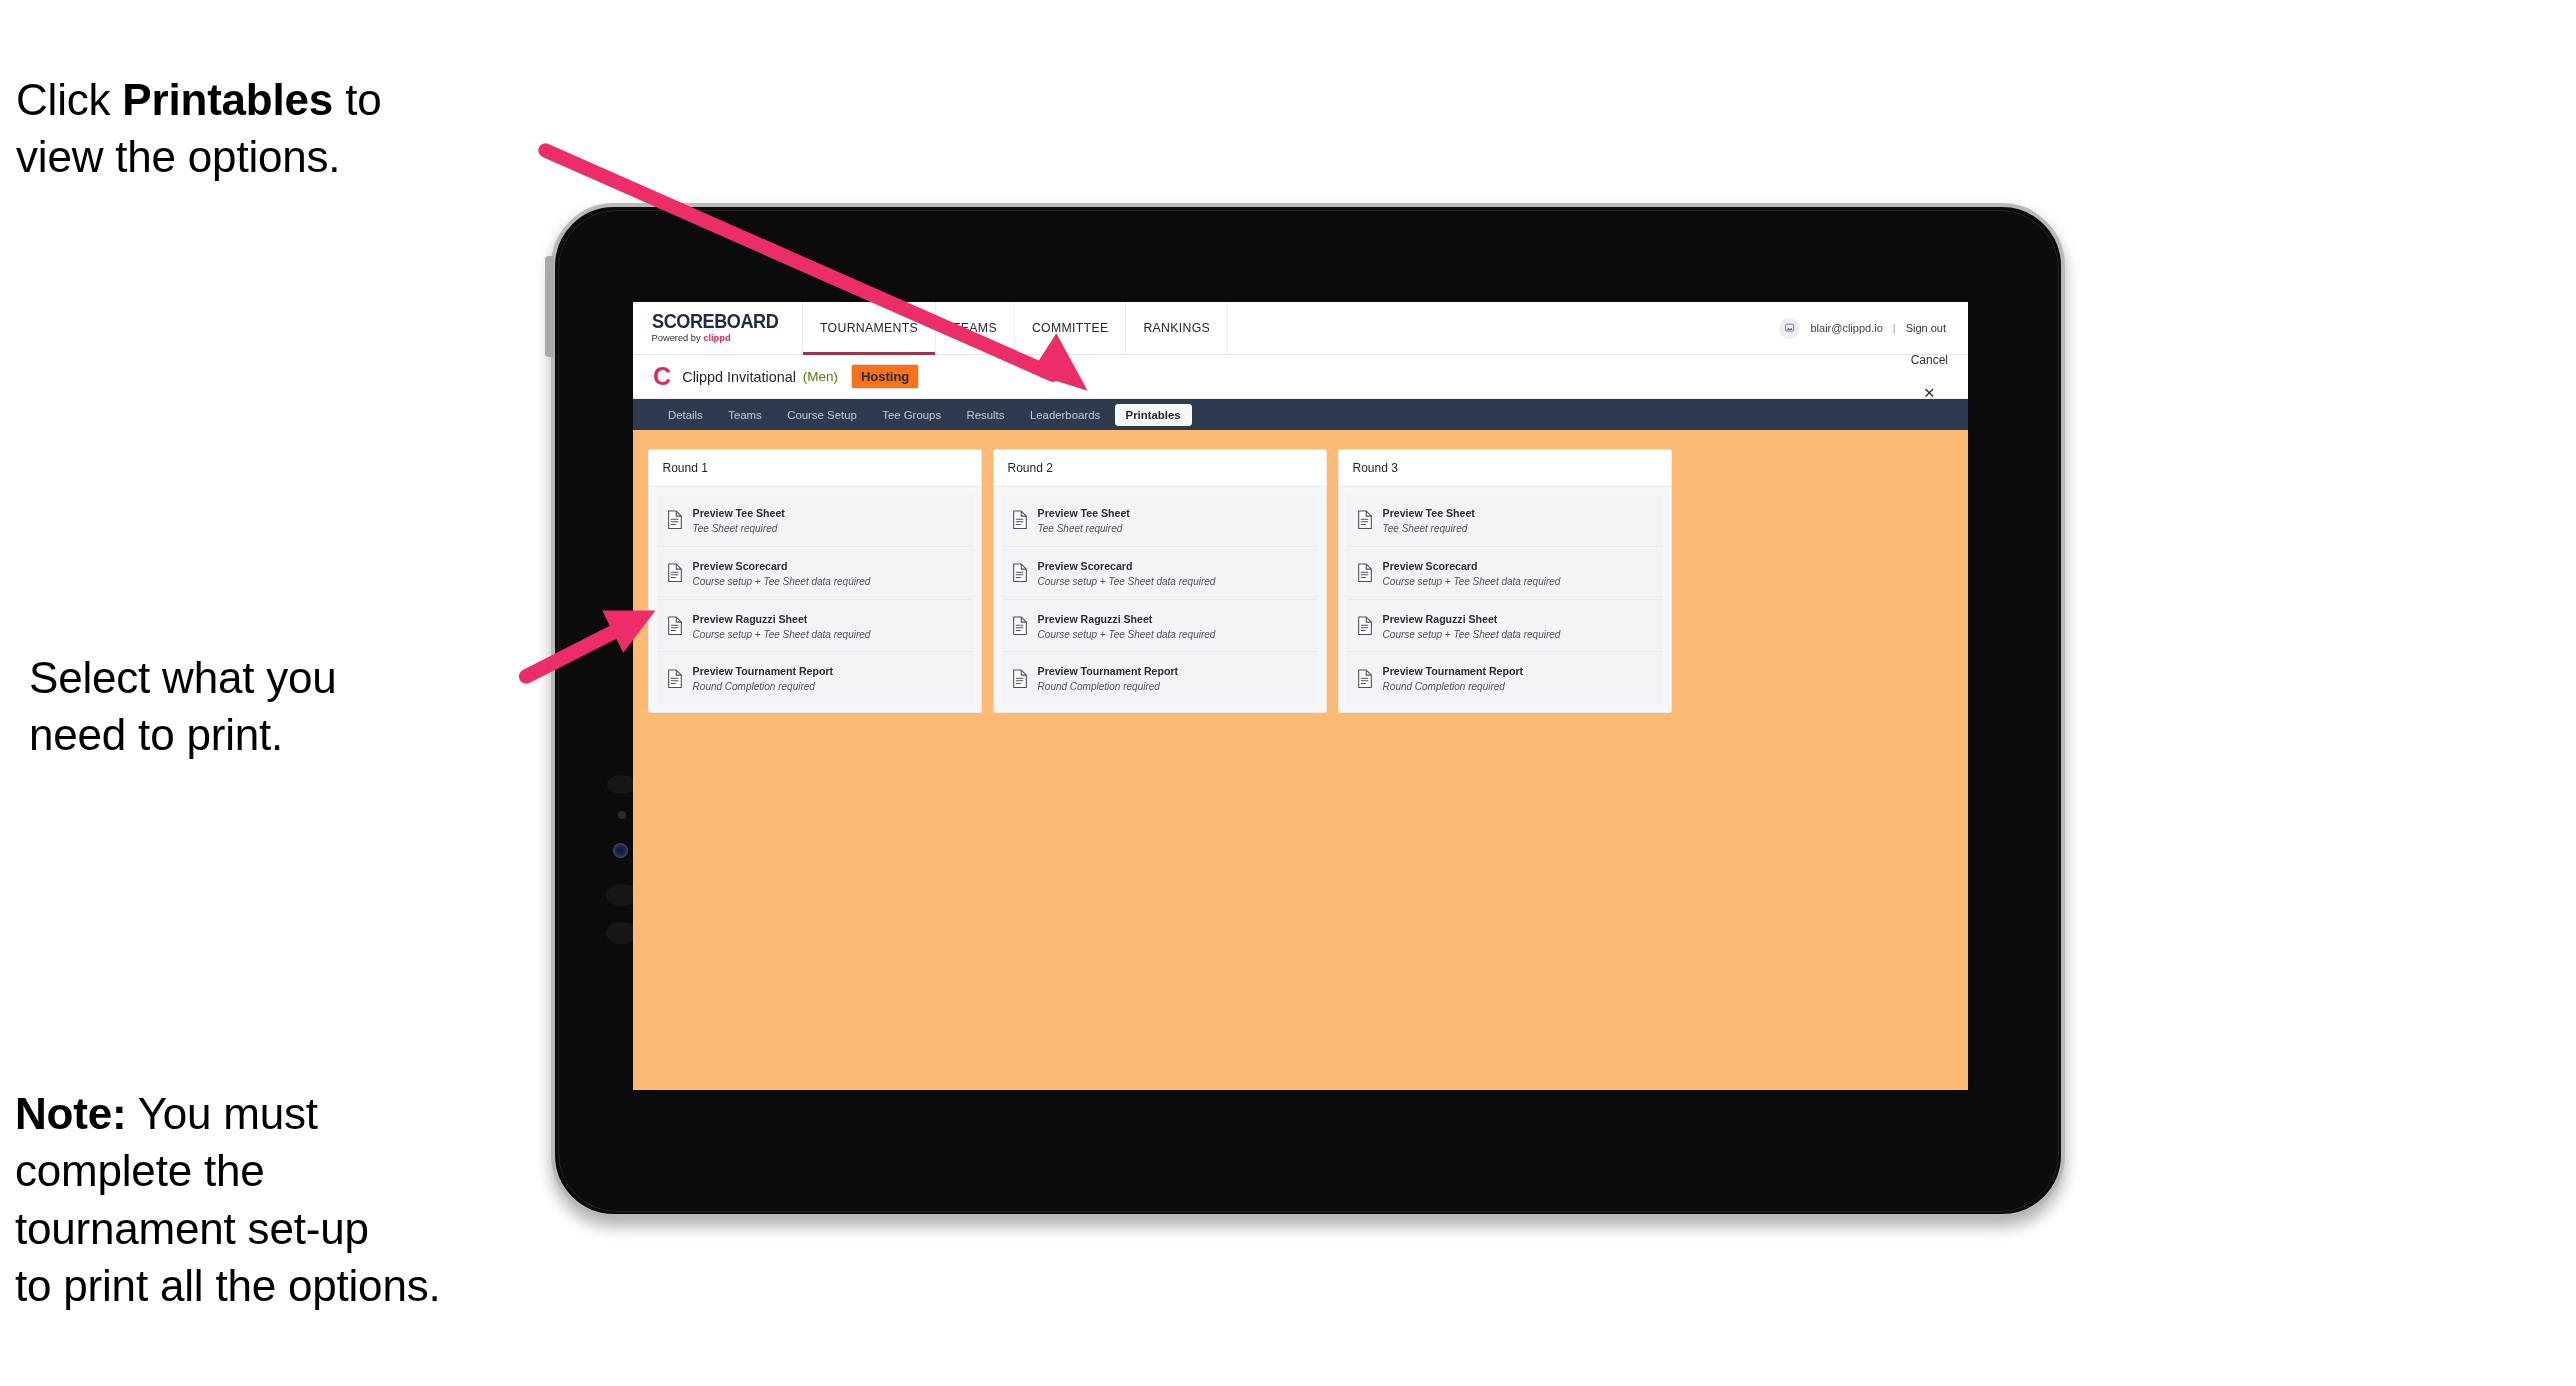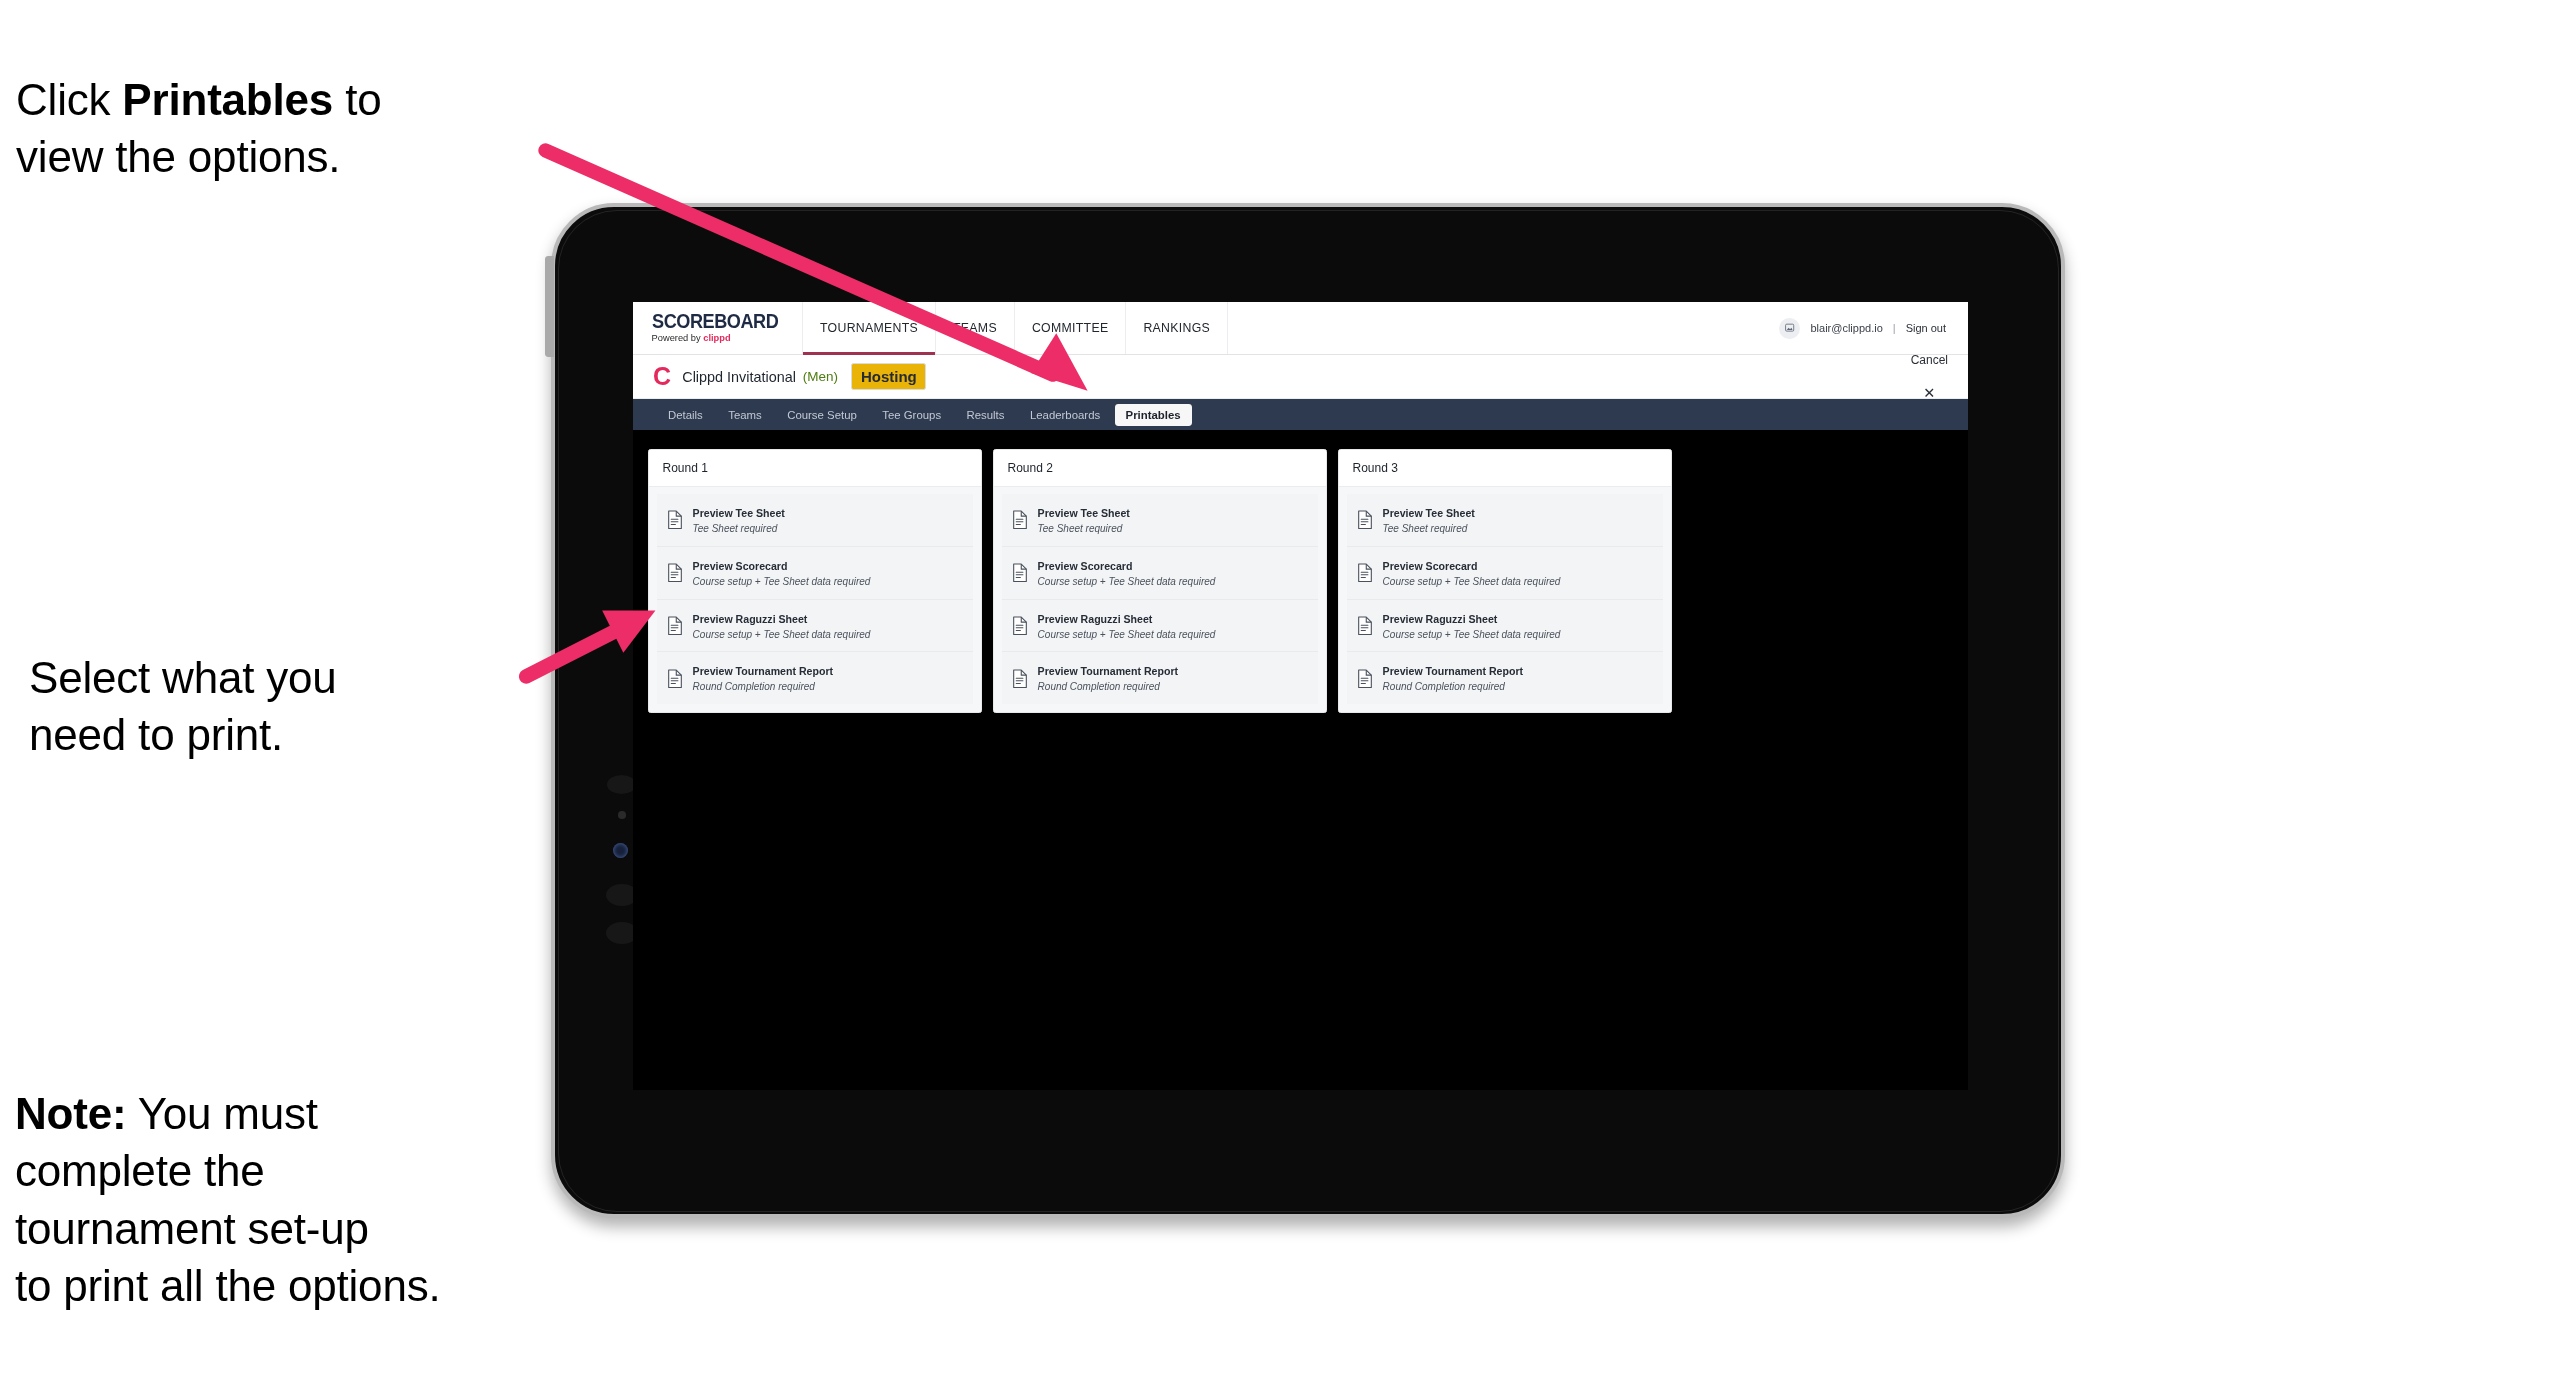--- a/index.html
+++ b/index.html
@@ -193,27 +193,27 @@
     font-size: 14.4px;
     color: #1f252e;
     margin-right: 6.8px;
   }
   #tournament-gender {
     font-size: 13.5px;
     color: #4d7c0f;
     margin-right: 13.5px;
   }
   #hosting-badge {
-    font-size: 15px;
+    font-size: 13px;
     font-weight: 700;
     color: #262b33;
     border: 0.8px solid #d9dde2;
     border-radius: 2.5px;
     padding: 4.2px 8.5px;
-    background: #eab308;
+    background: #f97316;
   }
   #cancel-btn {
     margin-left: auto;
     display: flex;
     align-items: center;
     gap: 19px;
     font-size: 12px;
     color: #2b3038;
     cursor: pointer;
     flex-direction: column;
@@ -246,21 +246,21 @@
     background: #f7f7f8;
     color: #1d232c;
     font-weight: 600;
   }
 
   
   #content {
     padding: 18.6px 0 0 15px;
     display: flex;
     gap: 11px;
-    background: #000000;
+    background: #fdba74;
     height: 100%;
     box-sizing: border-box;
   }
   .round-col {
     width: 332px;
     border: 0.8px solid #e7e8ea;
     border-radius: 2.5px;
     background: #ffffff;
     align-self: flex-start;
     overflow: hidden;

